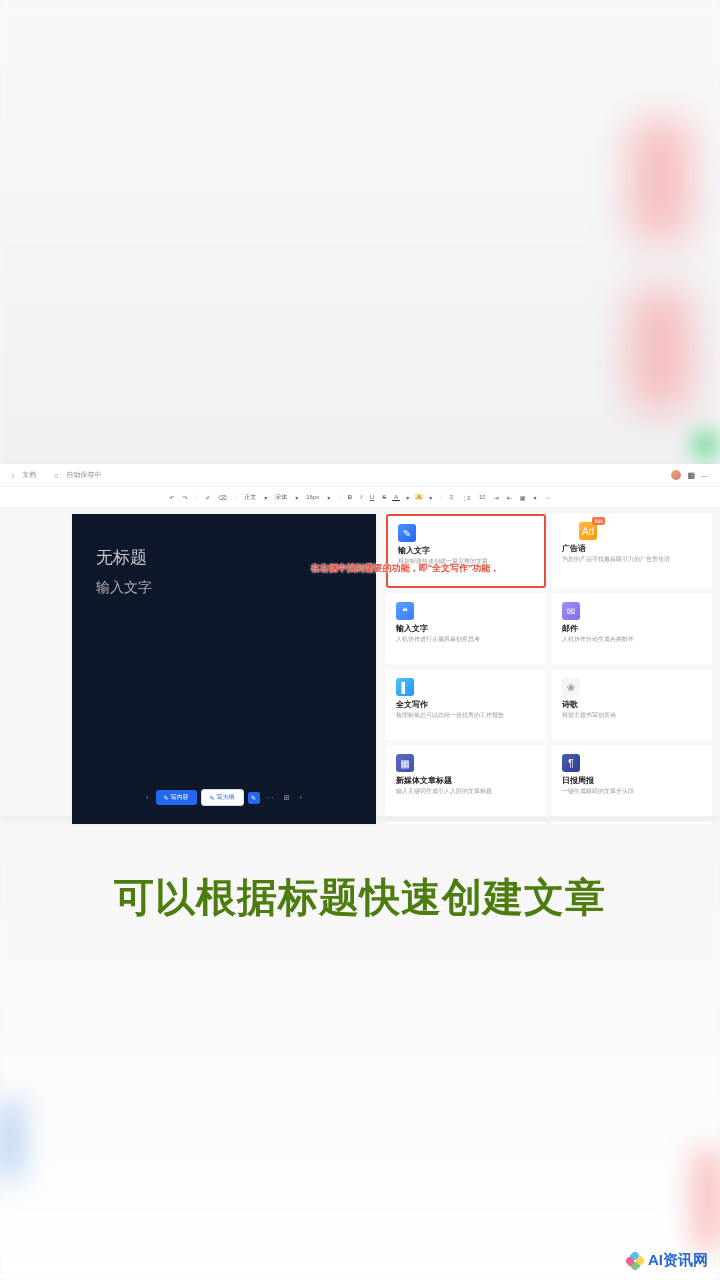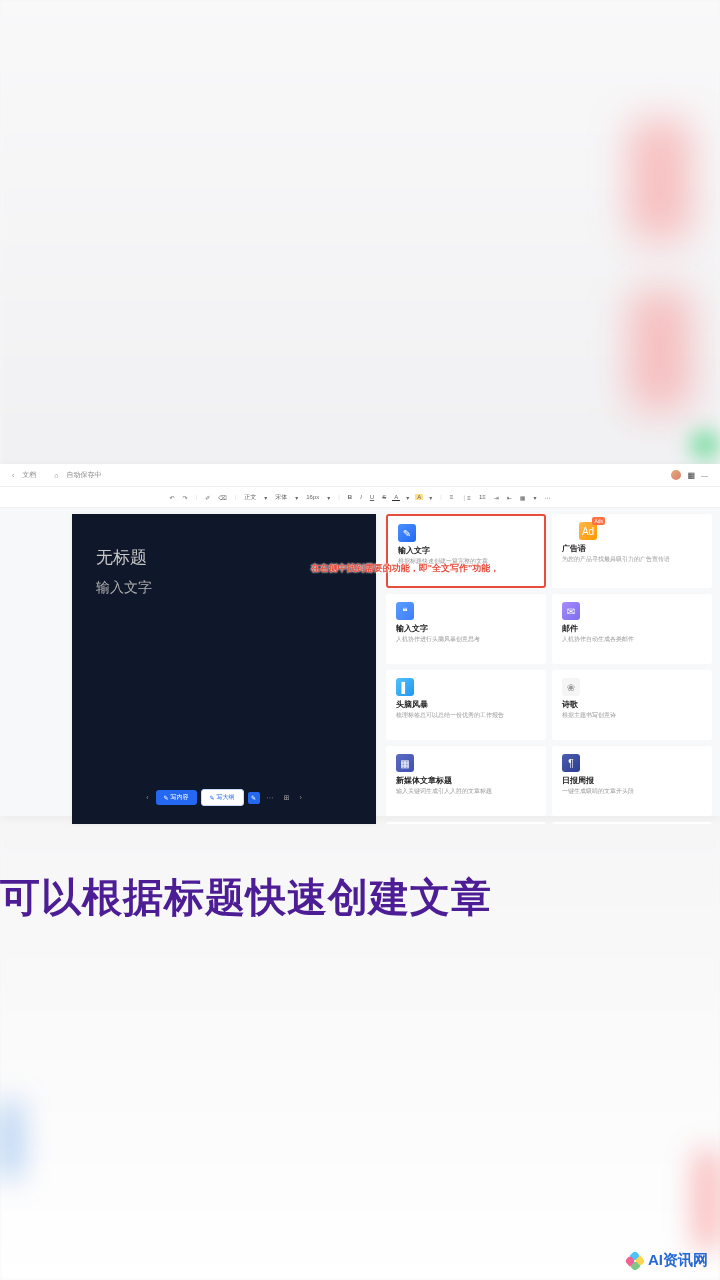--- a/index.html
+++ b/index.html
@@ -176,23 +176,24 @@
     text-align: center;
     line-height: 1.6;
     text-shadow: 0 0 2px #fff, 0 0 2px #fff;
     z-index: 10;
   }
 
   .caption {
     position: absolute;
     top: 870px;
     left: 0; right: 0;
+    text-align: center;
     font-size: 40px;
     font-weight: 900;
-    color: #4c1d95;
+    color: #4d7c0f;
     letter-spacing: 1px;
   }
 
   .watermark {
     position: absolute;
     bottom: 10px;
     right: 12px;
     display: flex;
     align-items: center;
     gap: 4px;
@@ -304,21 +305,21 @@
             <div class="card-title">输入文字</div>
             <div class="card-desc">人机协作进行头脑风暴创意思考</div>
           </div>
           <div class="card">
             <div class="card-icon ic-purple">✉</div>
             <div class="card-title">邮件</div>
             <div class="card-desc">人机协作自动生成各类邮件</div>
           </div>
           <div class="card">
             <div class="card-icon ic-cyan">▌</div>
-            <div class="card-title">头脑风暴</div>
+            <div class="card-title">全文写作</div>
             <div class="card-desc">梳理标签总可以总结一份优秀的工作报告</div>
           </div>
           <div class="card">
             <div class="card-icon ic-grey">❀</div>
             <div class="card-title">诗歌</div>
             <div class="card-desc">根据主题书写创意诗</div>
           </div>
           <div class="card">
             <div class="card-icon ic-indigo">▦</div>
             <div class="card-title">新媒体文章标题</div>

